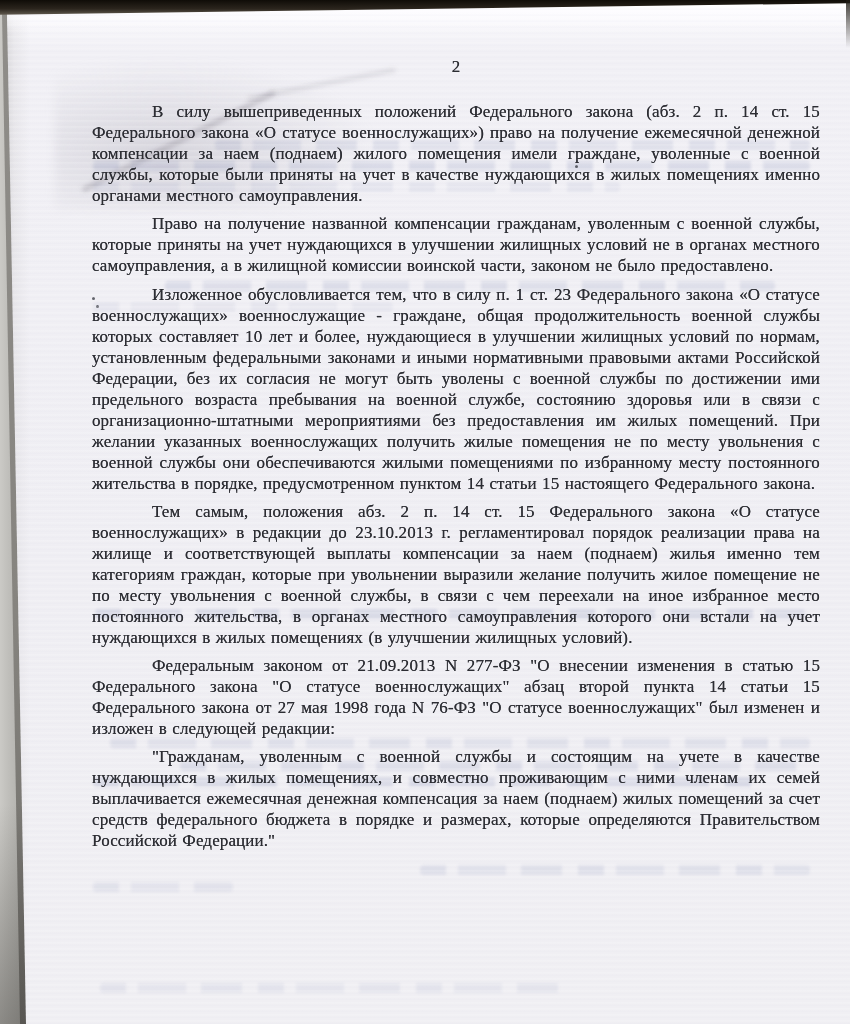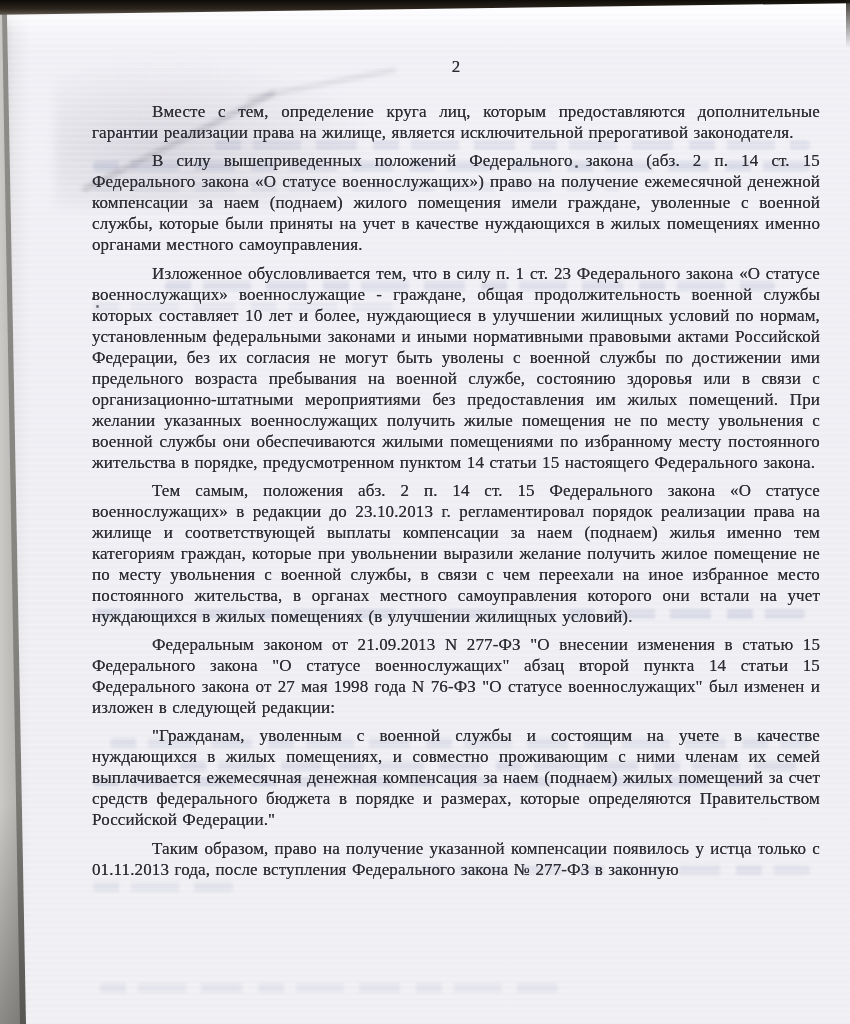--- a/index.html
+++ b/index.html
@@ -113,25 +113,24 @@
     <div class="ghost" style="left:93px;top:882px;width:140px;opacity:.22"></div>
     <div class="ghost" style="left:100px;top:983px;width:460px;opacity:.20"></div>
 
     <div class="speck" style="left:575px;top:165px;"></div>
     <div class="speck" style="left:92px;top:297px;"></div>
     <div class="speck" style="left:96px;top:305px;"></div>
     <div class="speck" style="left:330px;top:596px;width:2px;height:2px;"></div>
 
     <div class="content">
       <div class="page-num">2</div>
-      <p>Вместе с тем, определение круга лиц, которым предоставляются дополнительные гарантии реализации права на жилище, является исключительной прерогативой законодателя.</p>
       <p>В силу вышеприведенных положений Федерального закона (абз. 2 п. 14 ст. 15 Федерального закона «О статусе военнослужащих») право на получение ежемесячной денежной компенсации за наем (поднаем) жилого помещения имели граждане, уволенные с военной службы, которые были приняты на учет в качестве нуждающихся в жилых помещениях именно органами местного самоуправления.</p>
+      <p>Право на получение названной компенсации гражданам, уволенным с военной службы, которые приняты на учет нуждающихся в улучшении жилищных условий не в органах местного самоуправления, а в жилищной комиссии воинской части, законом не было предоставлено.</p>
       <p>Изложенное обусловливается тем, что в силу п. 1 ст. 23 Федерального закона «О статусе военнослужащих» военнослужащие - граждане, общая продолжительность военной службы которых составляет 10 лет и более, нуждающиеся в улучшении жилищных условий по нормам, установленным федеральными законами и иными нормативными правовыми актами Российской Федерации, без их согласия не могут быть уволены с военной службы по достижении ими предельного возраста пребывания на военной службе, состоянию здоровья или в связи с организационно-штатными мероприятиями без предоставления им жилых помещений. При желании указанных военнослужащих получить жилые помещения не по месту увольнения с военной службы они обеспечиваются жилыми помещениями по избранному месту постоянного жительства в порядке, предусмотренном пунктом 14 статьи 15 настоящего Федерального закона.</p>
       <p>Тем самым, положения абз. 2 п. 14 ст. 15 Федерального закона «О статусе военнослужащих» в редакции до 23.10.2013 г. регламентировал порядок реализации права на жилище и соответствующей выплаты компенсации за наем (поднаем) жилья именно тем категориям граждан, которые при увольнении выразили желание получить жилое помещение не по месту увольнения с военной службы, в связи с чем переехали на иное избранное место постоянного жительства, в органах местного самоуправления которого они встали на учет нуждающихся в жилых помещениях (в улучшении жилищных условий).</p>
       <p>Федеральным законом от 21.09.2013 N 277-ФЗ "О внесении изменения в статью 15 Федерального закона "О статусе военнослужащих" абзац второй пункта 14 статьи 15 Федерального закона от 27 мая 1998 года N 76-ФЗ "О статусе военнослужащих" был изменен и изложен в следующей редакции:</p>
       <p>"Гражданам, уволенным с военной службы и состоящим на учете в качестве нуждающихся в жилых помещениях, и совместно проживающим с ними членам их семей выплачивается ежемесячная денежная компенсация за наем (поднаем) жилых помещений за счет средств федерального бюджета в порядке и размерах, которые определяются Правительством Российской Федерации."</p>
-      <p>Таким образом, право на получение указанной компенсации появилось у истца только с 01.11.2013 года, после вступления Федерального закона № 277-ФЗ в законную</p>
     </div>
   </div>
 
   <div class="topband"></div>
   <div class="tr-edge"></div>
 </div>
 
 </body></html>

